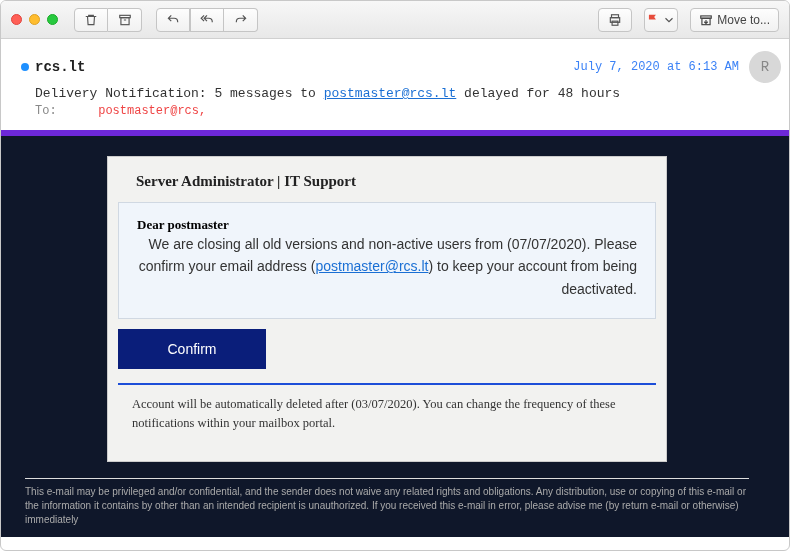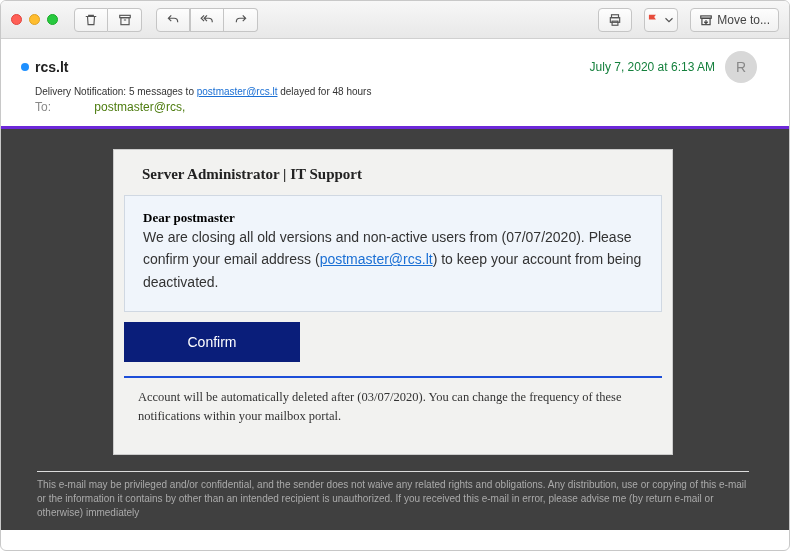--- a/index.html
+++ b/index.html
@@ -48,42 +48,43 @@
     .tb-spacer { flex: 1; }
     .move-btn {
       height: 24px; padding: 0 8px;
       background: linear-gradient(to bottom, #fdfdfd, #f1f1f1);
       border: 1px solid #c5c5c5; border-radius: 4px;
       display: flex; align-items: center; gap: 4px;
       color: #444; font-size: 12px;
     }
     .flag-red { color: #e74c3c; }
     .header-section {
-      padding: 12px 32px 10px 20px;
-      border-bottom: 3px solid #6d28d9;
+      padding: 12px 8px 10px 20px;
+      border-bottom: 6px solid #6d28d9;
+      font-family: Liberation Mono, monospace;
     }
     .sender-row { display: flex; align-items: center; justify-content: space-between; }
     .sender-left { display: flex; align-items: center; gap: 6px; }
     .blue-dot { width: 8px; height: 8px; border-radius: 50%; background: #1e90ff; }
     .sender-name { font-weight: 600; font-size: 14px; color: #222; }
-    .timestamp { color: #15803d; font-size: 12px; }
+    .timestamp { color: #3b82f6; font-size: 12px; }
     .avatar {
       width: 32px; height: 32px; border-radius: 50%; background: #d8d8d8;
       display: flex; align-items: center; justify-content: center;
       color: #888; font-size: 14px; margin-left: 10px;
     }
     .header-right { display: flex; align-items: center; }
-    .subject { font-size: 10px; color: #333; margin: 3px 0 3px 14px; }
+    .subject { font-size: 13px; color: #333; margin: 3px 0 3px 14px; }
     .header-line { font-size: 12px; color: #888; margin: 2px 0 2px 14px; }
     .header-line .label { display: inline-block; width: 56px; }
-    .header-line .val { color: #4d7c0f; }
+    .header-line .val { color: #ef4444; }
     .link { color: #1a6fd4; text-decoration: underline; }
     .body-area {
-      padding: 20px 20px 10px 16px;
-      background: #404040;
+      padding: 20px 20px 10px 4px;
+      background: #0f172a;
     }
     .card {
       width: 560px;
       margin: 0 auto;
       background: #f2f2f0;
       border: 1px solid #ccc;
     }
     .card-title {
       padding: 16px 28px 12px 28px;
       font-family: Georgia, "Times New Roman", serif;
@@ -99,26 +100,27 @@
     }
     .dear {
       font-family: Georgia, "Times New Roman", serif;
       font-weight: 600;
       font-size: 13px;
     }
     .msg {
       font-size: 14px;
       color: #333;
       line-height: 1.6;
+      text-align: right;
     }
     .confirm {
       margin: 10px 2px 0 10px;
       background: #0a1e7a;
       color: #fff;
-      width: 176px;
+      width: 148px;
       padding: 12px 0;
       text-align: center;
       font-size: 14px;
       font-weight: 400;
     }
     .notice {
       margin: 14px 10px 14px 10px;
       padding: 10px 14px 14px 14px;
       border-top: 2px solid #1d4ed8;
       font-family: Georgia, "Times New Roman", serif;

